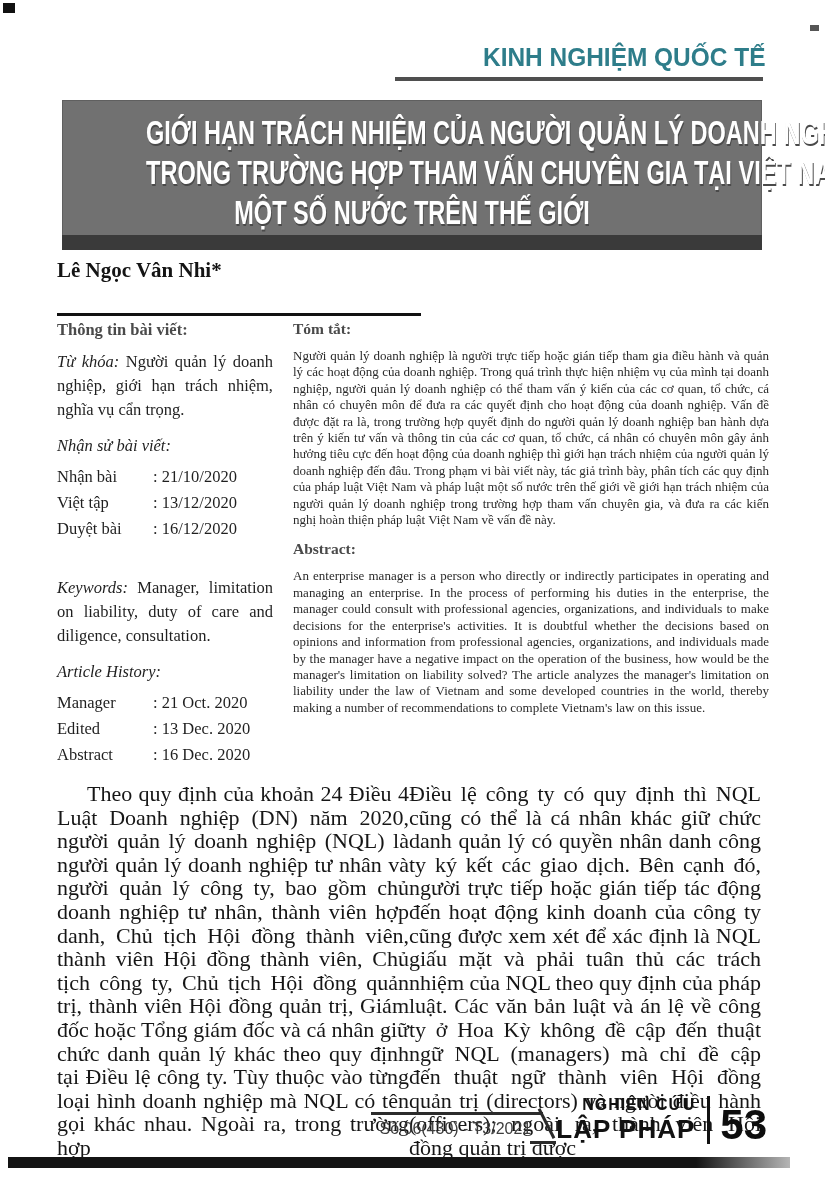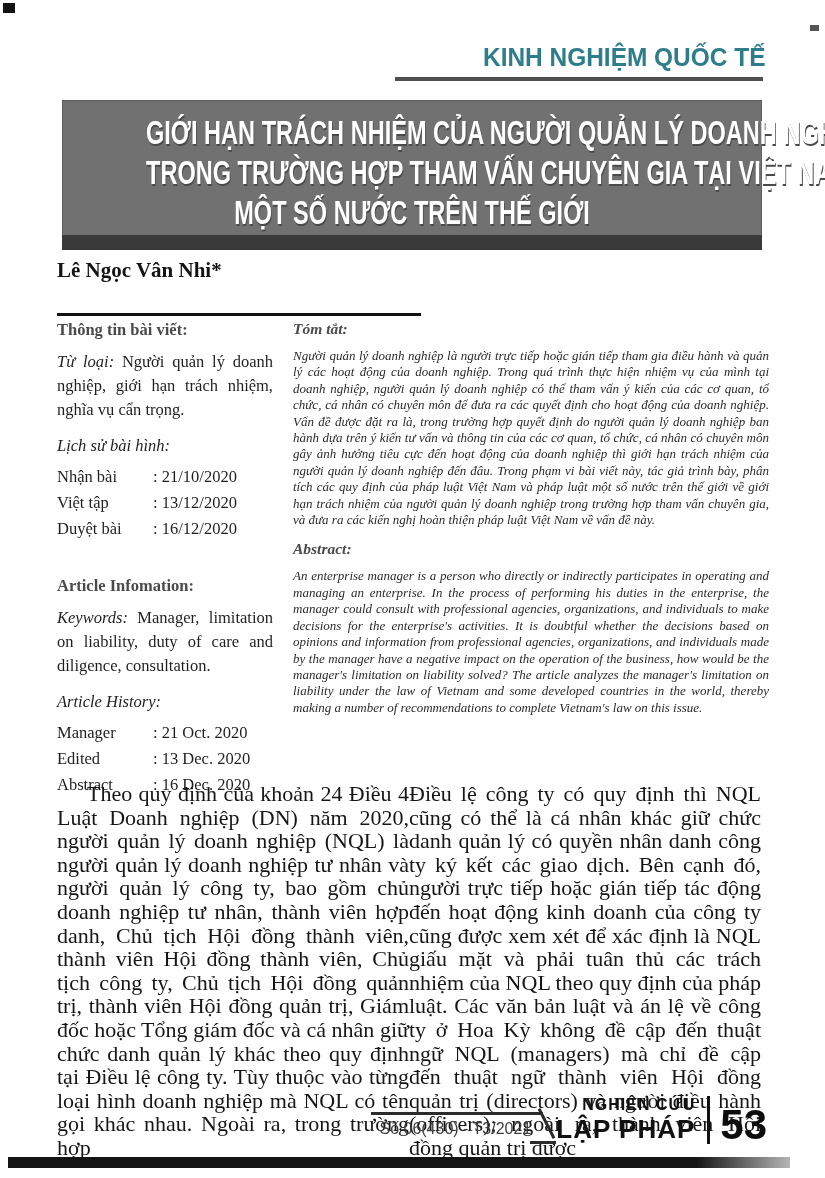--- a/index.html
+++ b/index.html
@@ -39,21 +39,21 @@
   .author-affiliation {
     position:absolute; top:289px; left:57px; width:500px;
     font-family:"Liberation Sans", sans-serif; font-style:italic; font-size:15.5px; color:#222;
     white-space:nowrap;
   }
   .affiliation-underline { position:absolute; top:313px; left:57px; width:364px; height:2.5px; background:#111; }
 
   
   .info-zone { position:absolute; top:320px; left:57px; width:712px; display:flex; }
   .info-left { width:216px; flex:0 0 216px; }
-  .info-right { margin-left:20px; flex:1;font-style:italic; }
+  .info-right { margin-left:20px; flex:1; }
 
   .block-heading { font-weight:bold; font-size:15.5px; color:#4a4a4a; margin:0 0 10px 0; }
   .info-left .block-heading { font-size:16.5px; }
 
   .keywords-para { font-size:16.5px; line-height:24px; text-align:justify; margin:0 0 14px 0; }
   .inline-label { font-style:italic; }
   .history-label { font-style:italic; font-size:16.5px; margin:4px 0 8px 0; }
   .history-row { display:flex; font-size:16.5px; line-height:26px; }
   .history-row .h-label { width:96px; flex:0 0 96px; }
   .history-row .h-value { flex:1; }
@@ -110,37 +110,36 @@
     <div class="title-strip"></div>
   </div>
 
   <div class="author-name">Lê Ngọc Vân Nhi*</div>
   <div class="affiliation-underline"></div>
 
   <div class="info-zone">
 
     <div class="info-left">
       <p class="block-heading">Thông tin bài viết:</p>
-      <p class="keywords-para"><span class="inline-label">Từ loại:</span> <span>Người quản lý doanh nghiệp, giới hạn trách nhiệm, nghĩa vụ cẩn trọng.</span></p>
-      <p class="history-label">Lịch sử bài hình:</p>
+      <p class="keywords-para"><span class="inline-label">Từ khóa:</span> <span>Người quản lý doanh nghiệp, giới hạn trách nhiệm, nghĩa vụ cẩn trọng.</span></p>
+      <p class="history-label">Nhận sử bài viết:</p>
       <div class="history-row">
         <span class="h-label">Nhận bài</span>
         <span class="h-value">: 21/10/2020</span>
       </div>
       <div class="history-row">
         <span class="h-label">Việt tập</span>
         <span class="h-value">: 13/12/2020</span>
       </div>
       <div class="history-row">
         <span class="h-label">Duyệt bài</span>
         <span class="h-value">: 16/12/2020</span>
       </div>
 
       <div class="block-en">
-        <p class="block-heading">Article Infomation:</p>
         <p class="keywords-para"><span class="inline-label">Keywords:</span> <span>Manager, limitation on liability, duty of care and diligence, consultation.</span></p>
         <p class="history-label">Article History:</p>
         <div class="history-row">
           <span class="h-label">Manager</span>
           <span class="h-value">: 21 Oct. 2020</span>
         </div>
         <div class="history-row">
           <span class="h-label">Edited</span>
           <span class="h-value">: 13 Dec. 2020</span>
         </div>

